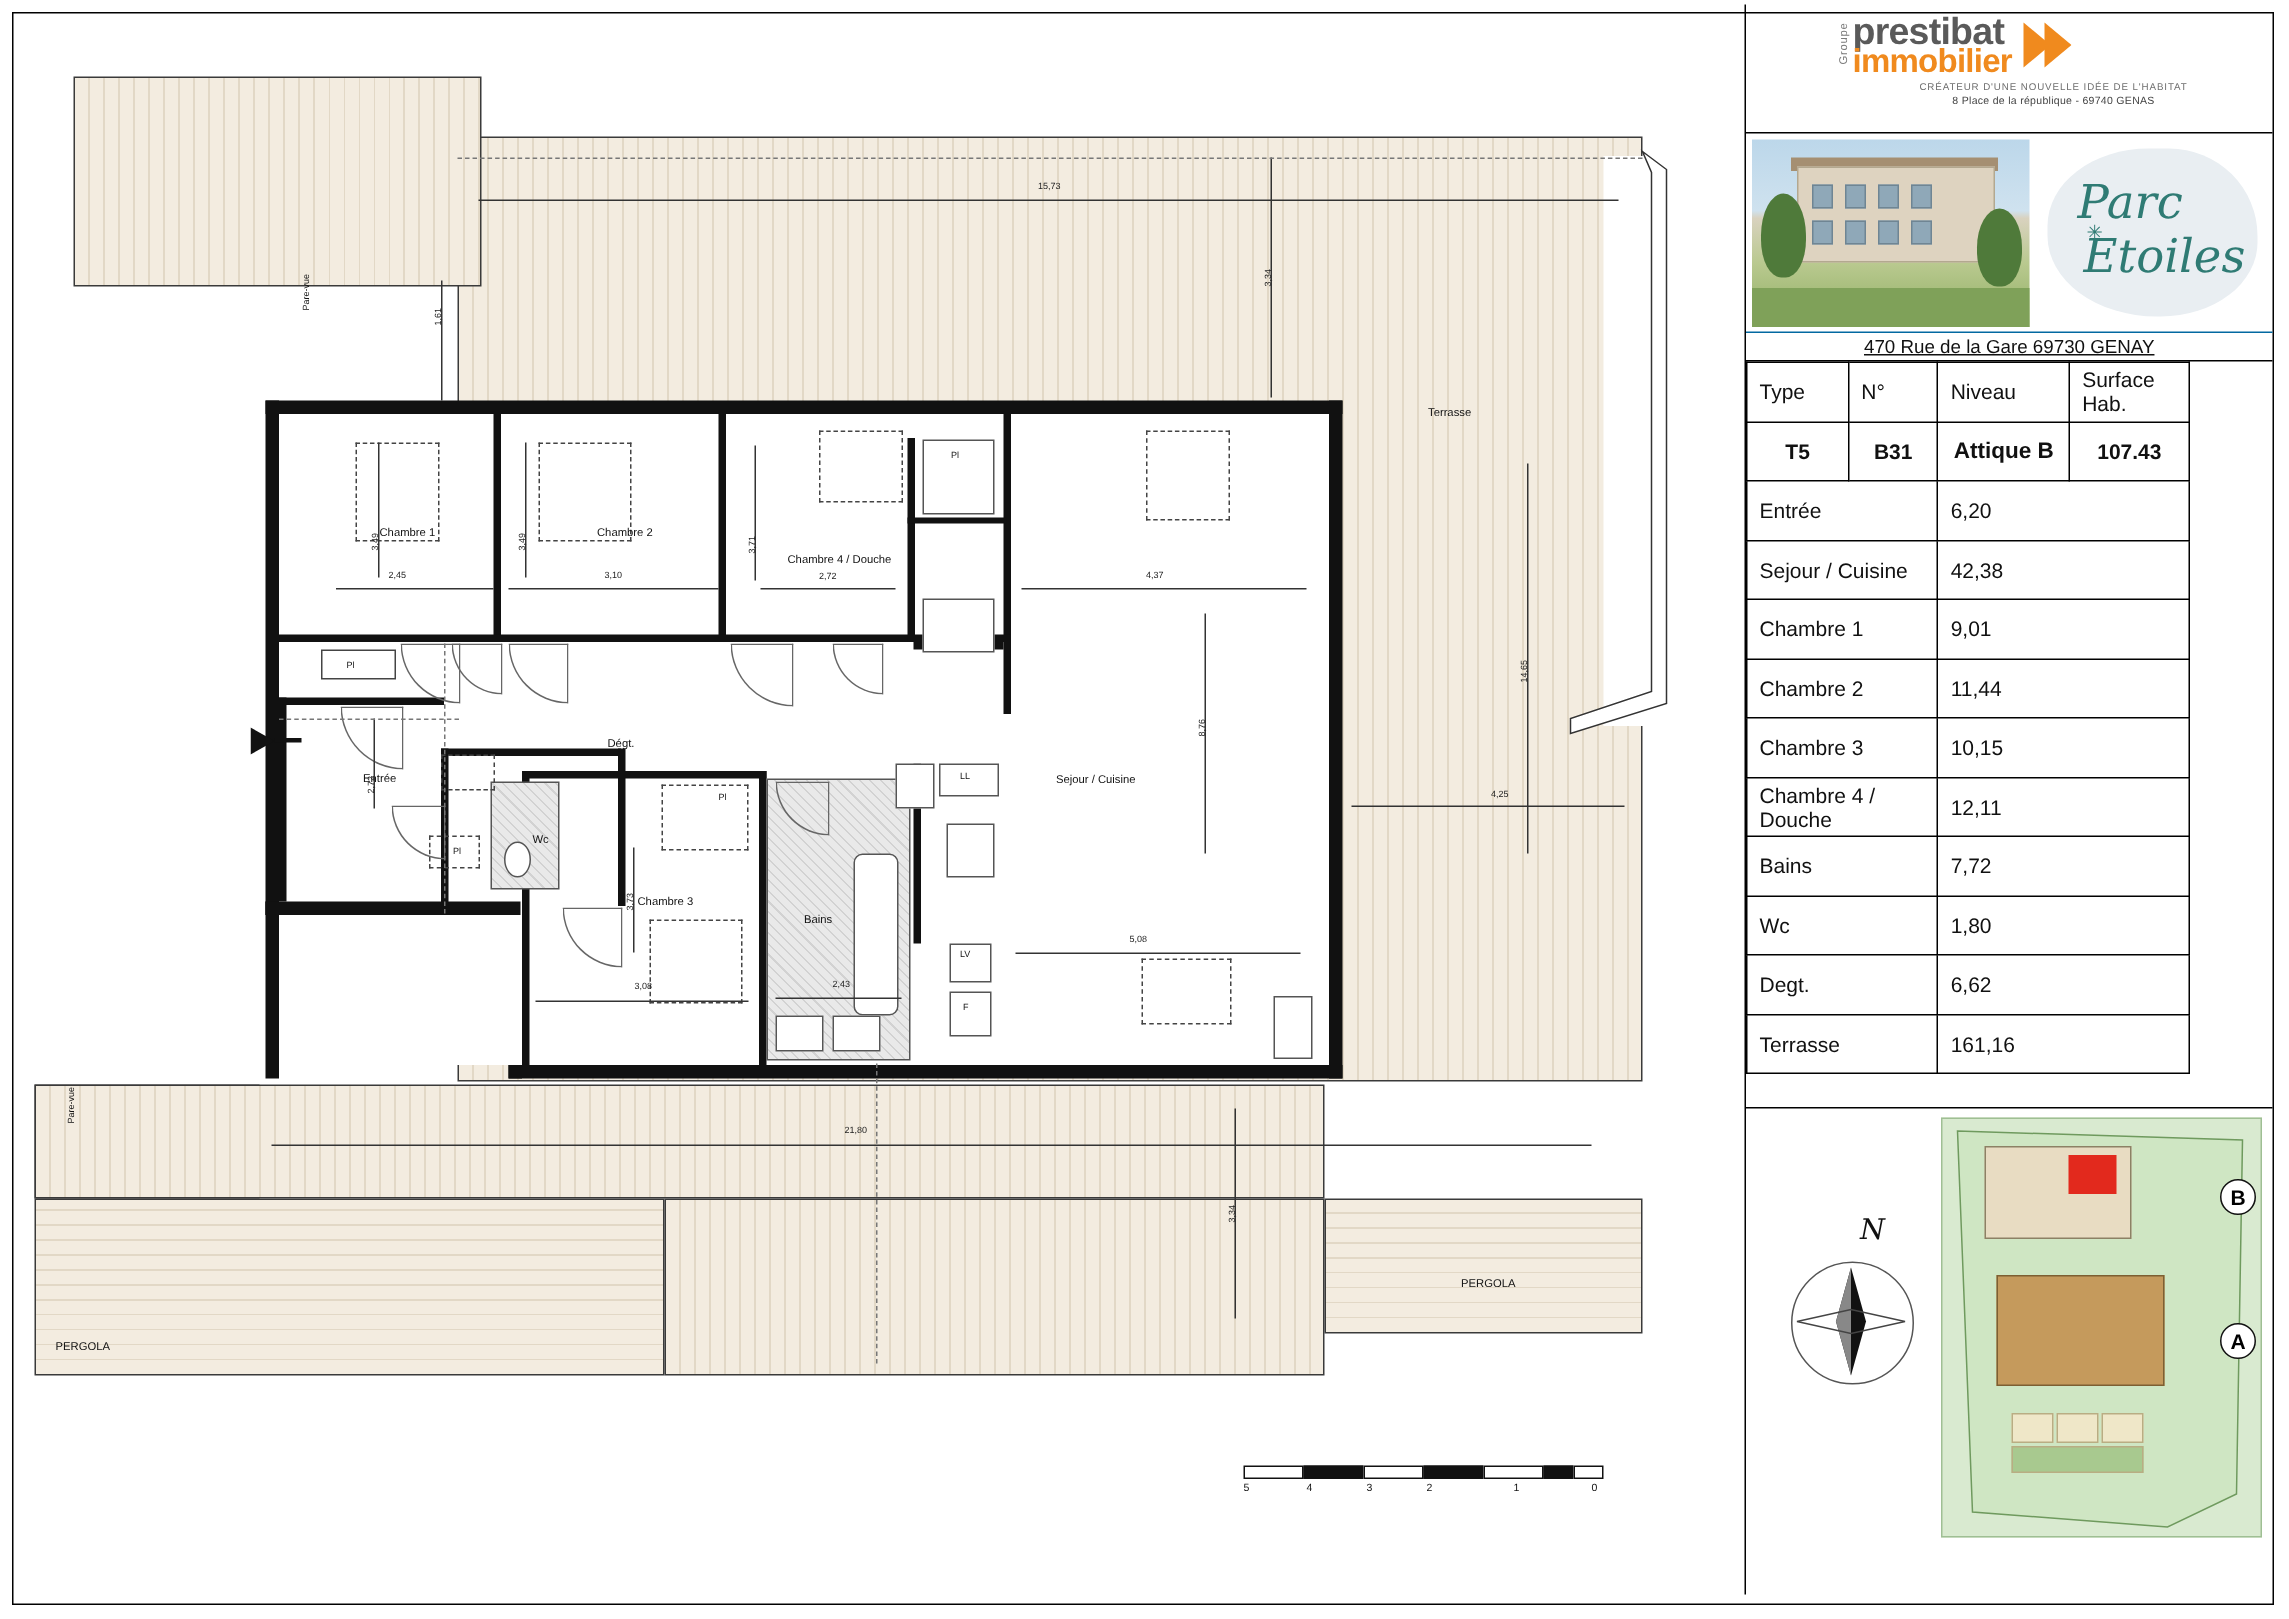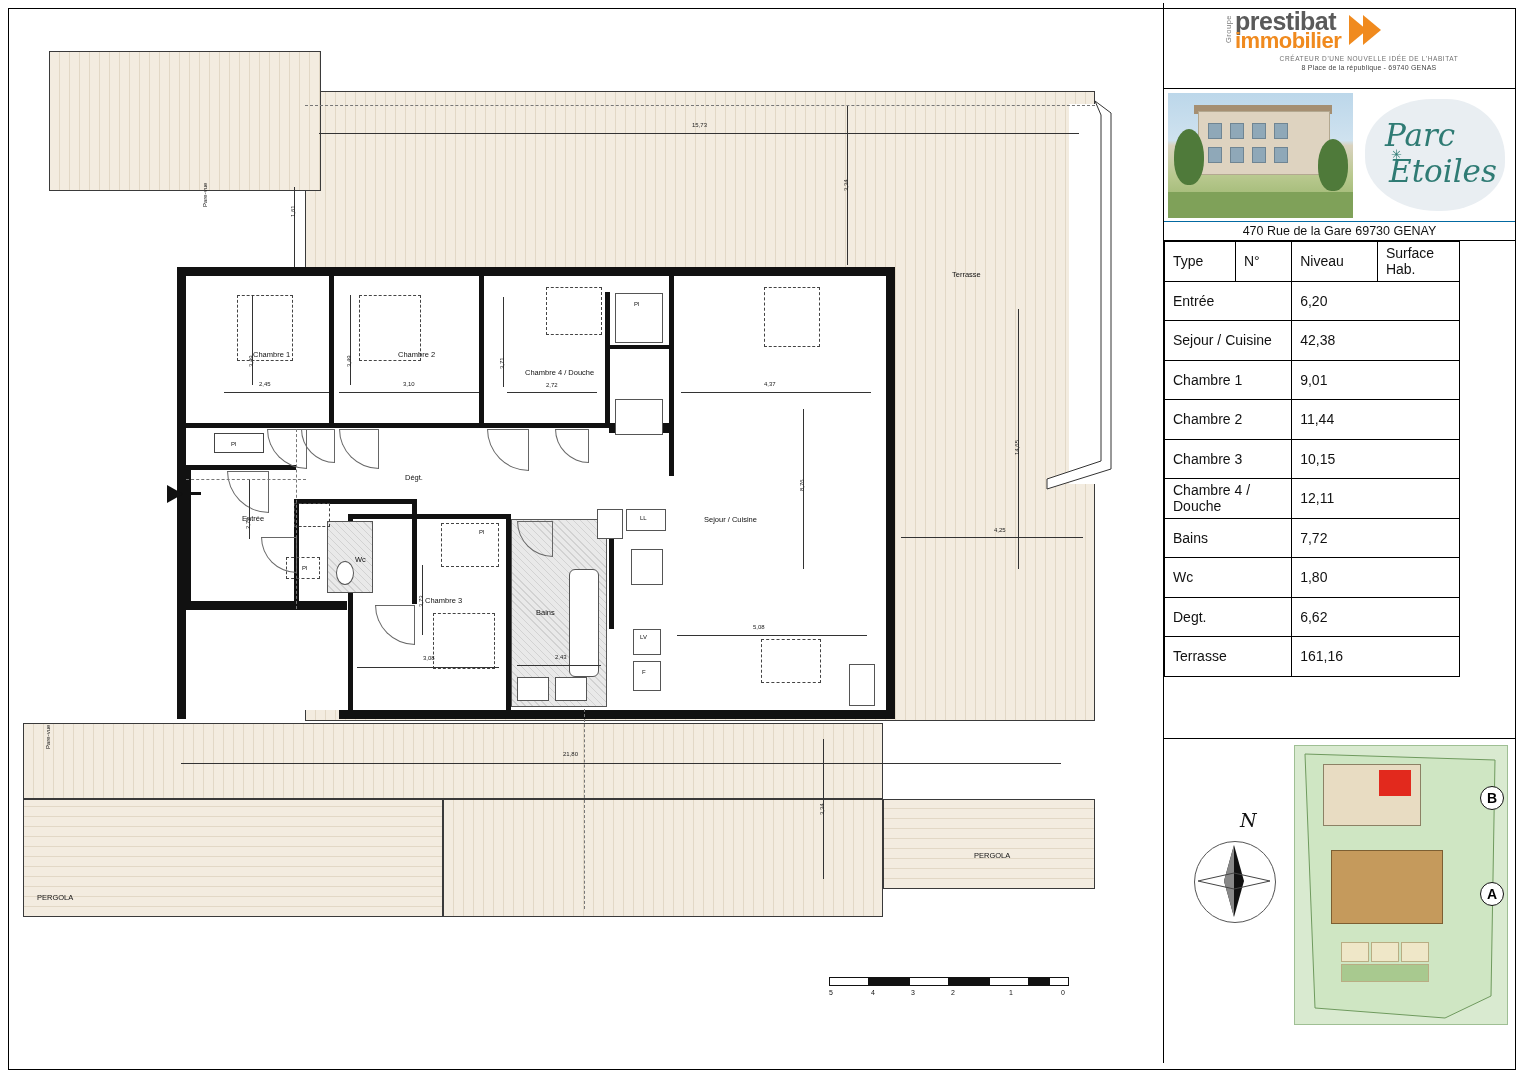--- a/index.html
+++ b/index.html
@@ -31,21 +31,21 @@
   .ph-win{position:absolute;background:#8fa8b8;border:1px solid #6f8593;}
   .ph-tree{position:absolute;border-radius:50% 50% 45% 45%;background:#4f7a3a;}
   .ph-grass{position:absolute;left:0;bottom:0;width:185px;height:26px;background:#7fa159;}
   .logo-parc{position:absolute;right:2px;top:6px;width:158px;height:120px;}
   .pe-blob{position:absolute;left:10px;top:4px;width:140px;height:112px;background:#e9eef2;border-radius:48% 42% 46% 52%/46% 52% 44% 48%;}
   .pe-parc{position:absolute;left:30px;top:22px;font-family:"DejaVu Serif", serif;font-style:italic;font-size:31px;color:#2f7b74;}
   .pe-etoiles{position:absolute;left:34px;top:58px;font-family:"DejaVu Serif", serif;font-style:italic;font-size:31px;color:#2f7b74;}
   .pe-star{position:absolute;left:36px;top:52px;font-size:13px;color:#2f7b74;}
 
   .addrline{position:absolute;left:0;top:219px;width:351px;height:19px;border-bottom:1px solid #000;box-sizing:border-box;
-     font-size:12.5px;display:flex;align-items:center;justify-content:center;color:#111;}
+     font-size:12.5px;display:flex;align-items:center;justify-content:center;color:#111;text-decoration:underline;}
 
   table.info{position:absolute;left:0;top:238px;width:296px;border-collapse:collapse;}
   table.info td{border:1px solid #000;font-size:14px;color:#111;padding:0 8px;height:38.5px;}
   .hdr td{font-size:10.5px;height:17px;padding:0 4px;text-align:left;}
   .bigrow td{font-size:21px;font-weight:bold;text-align:center;padding:0;height:31px;}
   .bigrow td.niv{font-size:15px;font-weight:bold;}
   .lbl{width:180px;}
   .tot td{font-weight:bold;font-size:17px;}
 
   .mapbox{position:absolute;left:0;top:735px;width:351px;height:291px;border-top:1px solid #000;box-sizing:border-box;}
@@ -181,21 +181,21 @@
 
     <svg style="position:absolute;left:158px;top:474px;width:36px;height:22px;">
       <polygon points="0,2 16,11 0,20" fill="#111"></polygon>
       <rect x="16" y="9" width="18" height="3" fill="#111"></rect>
     </svg>
 
     <div class="rlabel" style="left:244px;top:341px;">Chambre 1</div>
     <div class="rlabel" style="left:389px;top:341px;">Chambre 2</div>
     <div class="rlabel" style="left:516px;top:359px;">Chambre 4 / Douche</div>
     <div class="rlabel" style="left:233px;top:505px;">Entrée</div>
-    <div class="rlabel" style="left:396px;top:464px;">Dégt.</div>
+    <div class="rlabel" style="left:396px;top:482px;">Dégt.</div>
     <div class="rlabel" style="left:346px;top:546px;">Wc</div>
     <div class="rlabel" style="left:416px;top:587px;">Chambre 3</div>
     <div class="rlabel" style="left:527px;top:599px;">Bains</div>
     <div class="rlabel" style="left:695px;top:506px;">Sejour / Cuisine</div>
     <div class="rlabel" style="left:943px;top:261px;">Terrasse</div>
     <div class="rlabel" style="left:965px;top:842px;">PERGOLA</div>
     <div class="rlabel" style="left:28px;top:884px;">PERGOLA</div>
 
     <div class="rlabel" style="left:222px;top:432px;font-size:6px;">Pl</div>
     <div class="rlabel" style="left:293px;top:556px;font-size:6px;">Pl</div>
@@ -327,20 +327,26 @@
     <div class="addrline">470 Rue de la Gare 69730 GENAY</div>
 
     <table class="info">
       <tbody>
           <tr class="hdr">
         <td style="width:84px;">Type</td>
         <td style="width:70px;">N°</td>
         <td style="width:106px;">Niveau</td>
         <td style="width:90px;">Surface Hab.</td>
       </tr>
+      <tr class="bigrow">
+        <td>T5</td>
+        <td>B31</td>
+        <td class="niv">Attique B</td>
+        <td>107.43</td>
+      </tr>
       <tr>
         <td class="lbl" colspan="2">Entrée</td>
         <td colspan="2">6,20</td>
       </tr>
       <tr>
         <td class="lbl" colspan="2">Sejour / Cuisine</td>
         <td colspan="2">42,38</td>
       </tr>
       <tr>
         <td class="lbl" colspan="2">Chambre 1</td>

